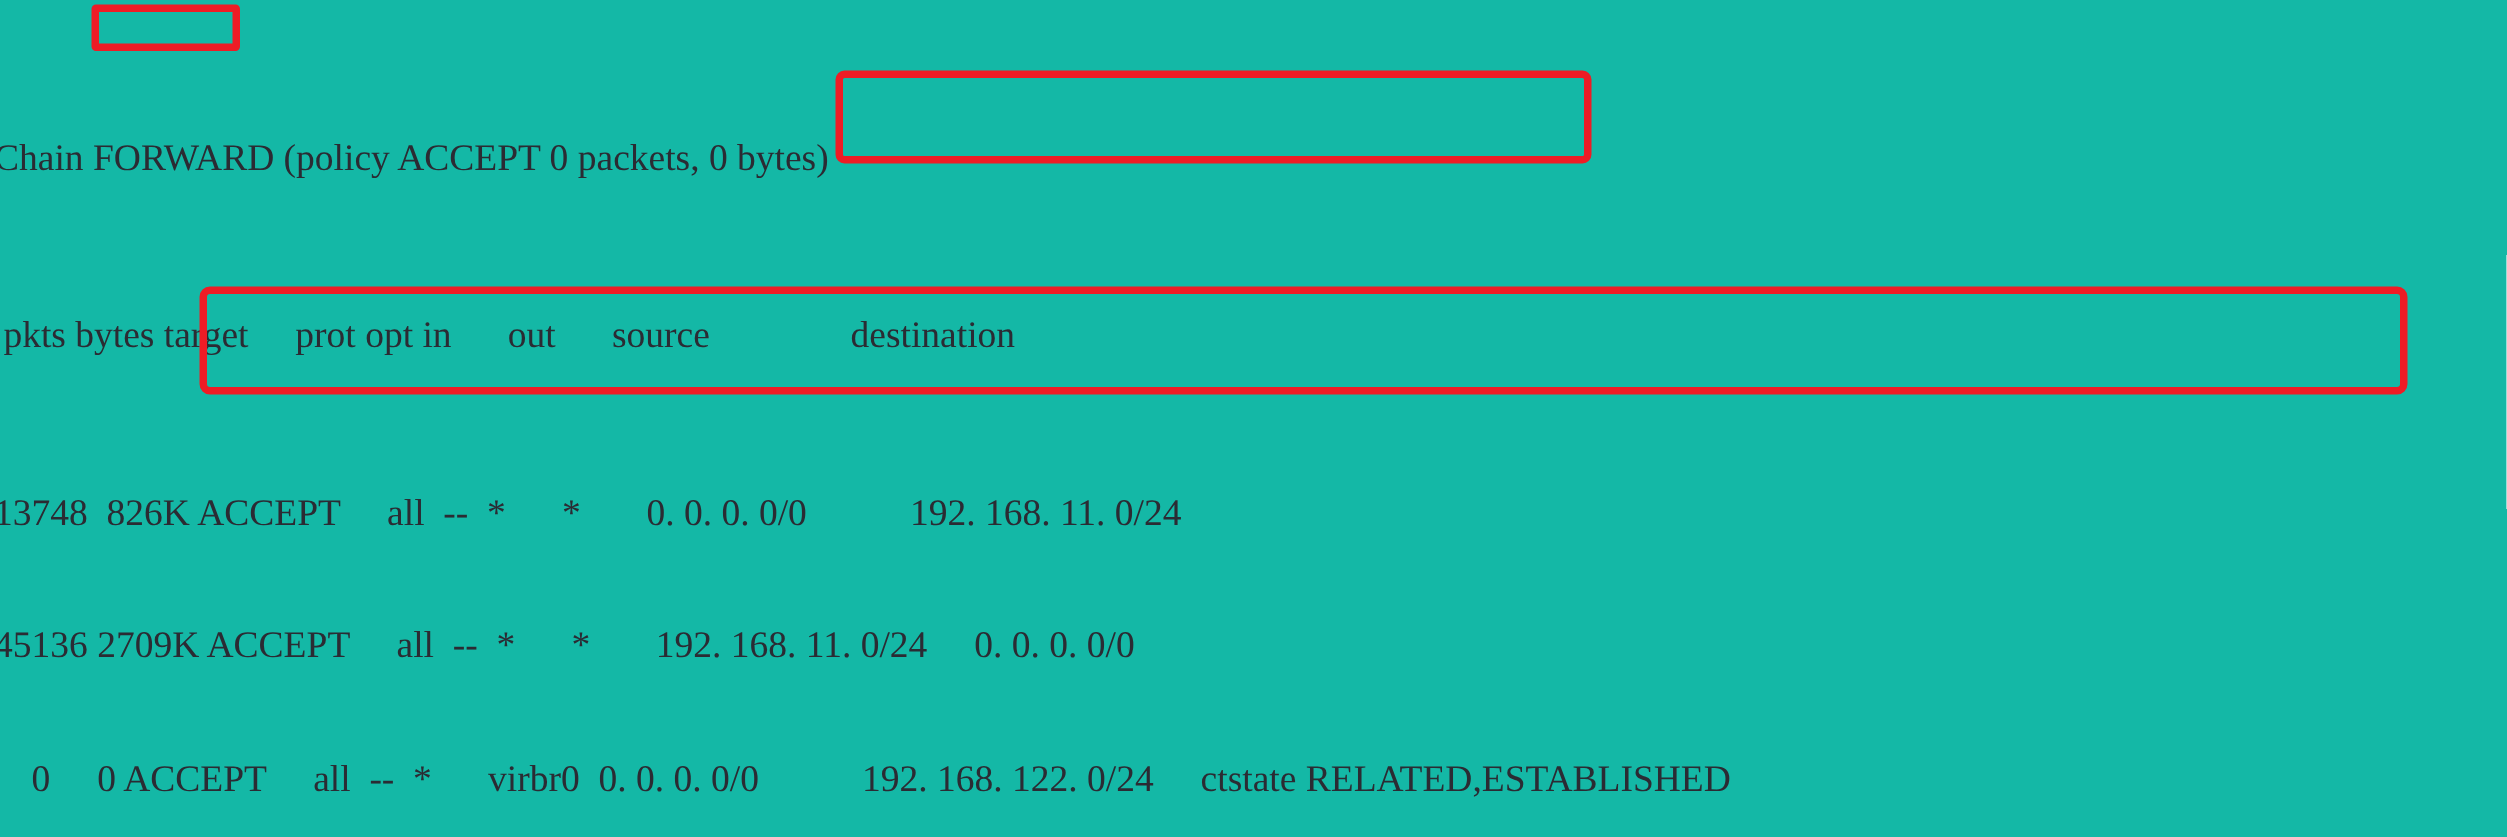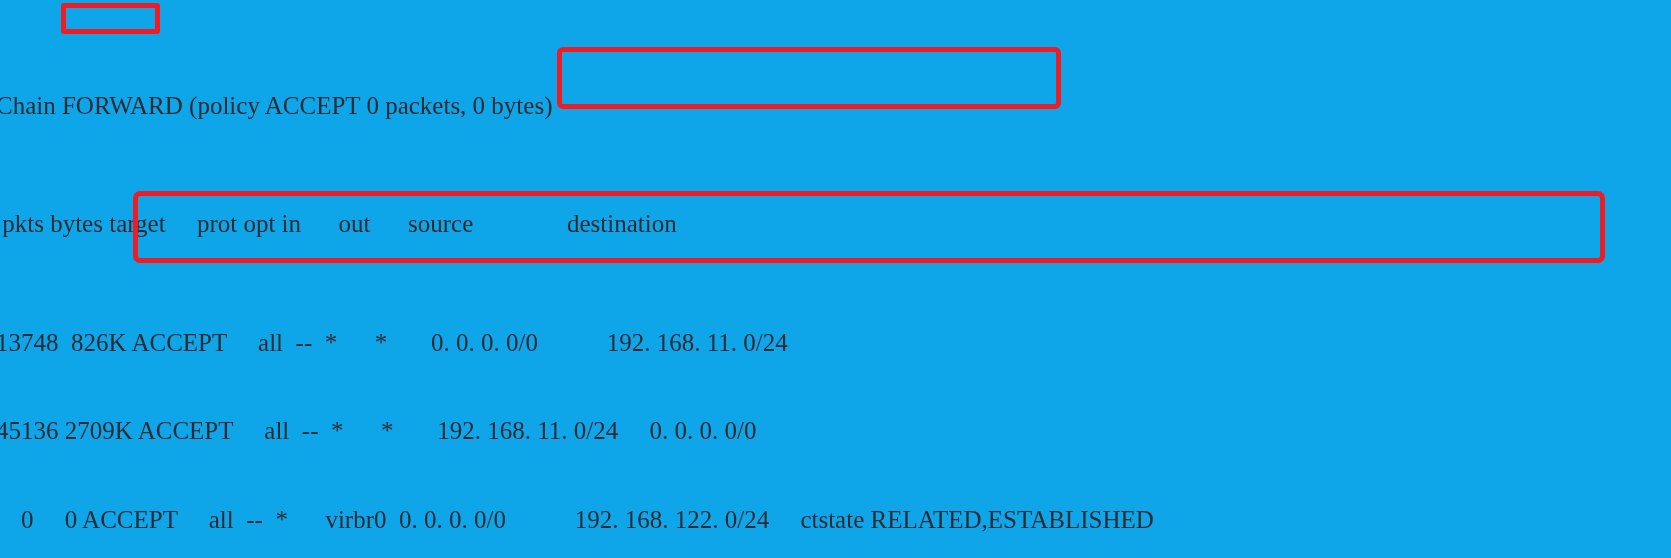--- a/index.html
+++ b/index.html
@@ -12,21 +12,21 @@
     width: 1671px;
     height: 558px;
     overflow: hidden;
     font-family: "Liberation Serif", "DejaVu Serif", serif;
   }
 
   #terminal {
     position: relative;
     width: 1671px;
     height: 558px;
-    background: #0ea5e9;
+    background: #14b8a6;
   }
 
   
   .listing {
     position: absolute;
     left: -4px;
     top: 2px;
     font-family: "Liberation Serif", "DejaVu Serif", serif;
     font-size: 25px;
     line-height: 29.6px;

